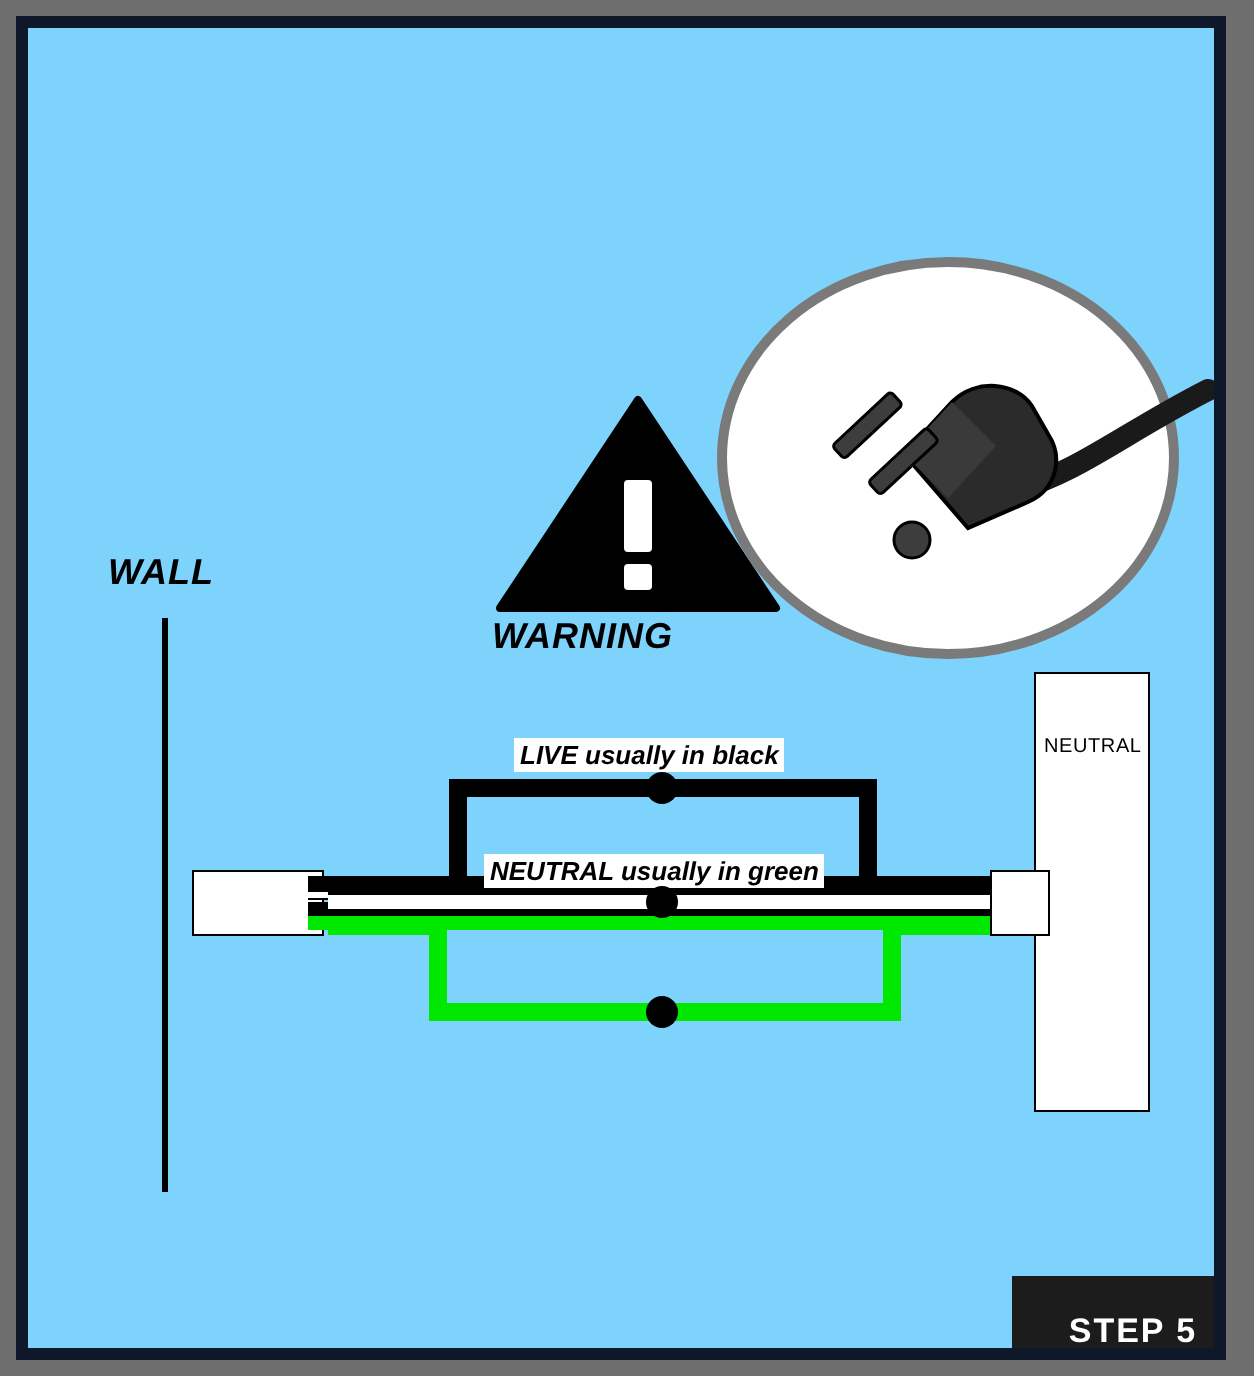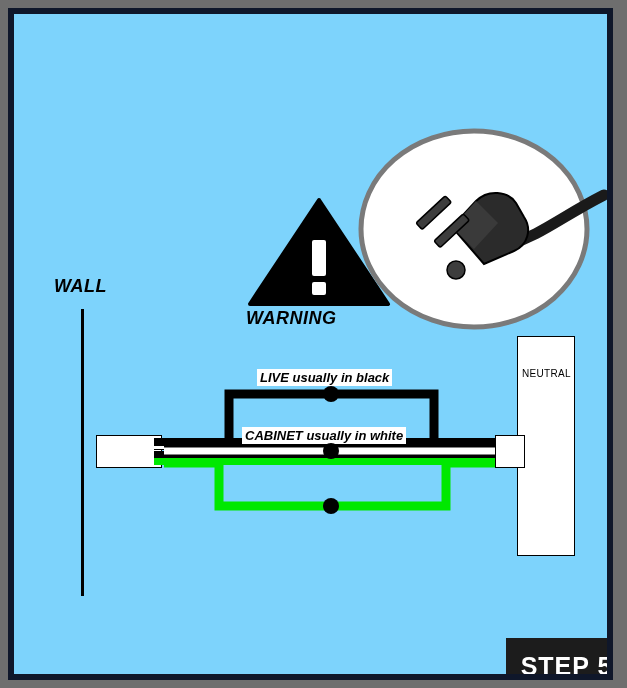--- a/index.html
+++ b/index.html
@@ -207,21 +207,21 @@
     width: 121px;
     height: 56px;
     background: #1c1c1c;
     display: flex;
     align-items: center;
     justify-content: center;
     z-index: 20;
   }
   .step-badge span {
     color: #ffffff;
-    font-size: 25px;
+    font-size: 17px;
     font-weight: bold;
     letter-spacing: 1px;
   }
 </style>
 </head>
 <body>
 
 <div id="stage">
   <div class="canvas">
 
@@ -244,21 +244,21 @@
 
       <path d="M 150 432 L 215 432 L 215 380 L 420 380 L 420 432 L 484 432" fill="none" stroke="#000000" stroke-width="9"></path>
 
       <path d="M 150 437 L 484 437" fill="none" stroke="#000000" stroke-width="11"></path>
       <path d="M 150 437 L 484 437" fill="none" stroke="#ffffff" stroke-width="7"></path>
 
       <path d="M 150 449 L 205 449 L 205 492 L 432 492 L 432 449 L 484 449" fill="none" stroke="#00e800" stroke-width="9"></path>
     </svg>
 
     <div class="wire-label label-live">LIVE usually in black</div>
-    <div class="wire-label label-neutral">CABINET usually in white</div>
+    <div class="wire-label label-neutral">NEUTRAL usually in green</div>
 
     <div class="dot dot-live"></div>
     <div class="dot dot-neutral"></div>
     <div class="dot dot-ground"></div>
 
     <div class="warning">
       <svg width="146" height="112" viewBox="0 0 146 112">
         <path d="M73 4 L142 108 L4 108 Z" fill="#000000" stroke="#000000" stroke-width="4" stroke-linejoin="round"></path>
         <rect x="66" y="44" width="14" height="36" rx="2" fill="#ffffff"></rect>
         <rect x="66" y="86" width="14" height="13" rx="2" fill="#ffffff"></rect>

